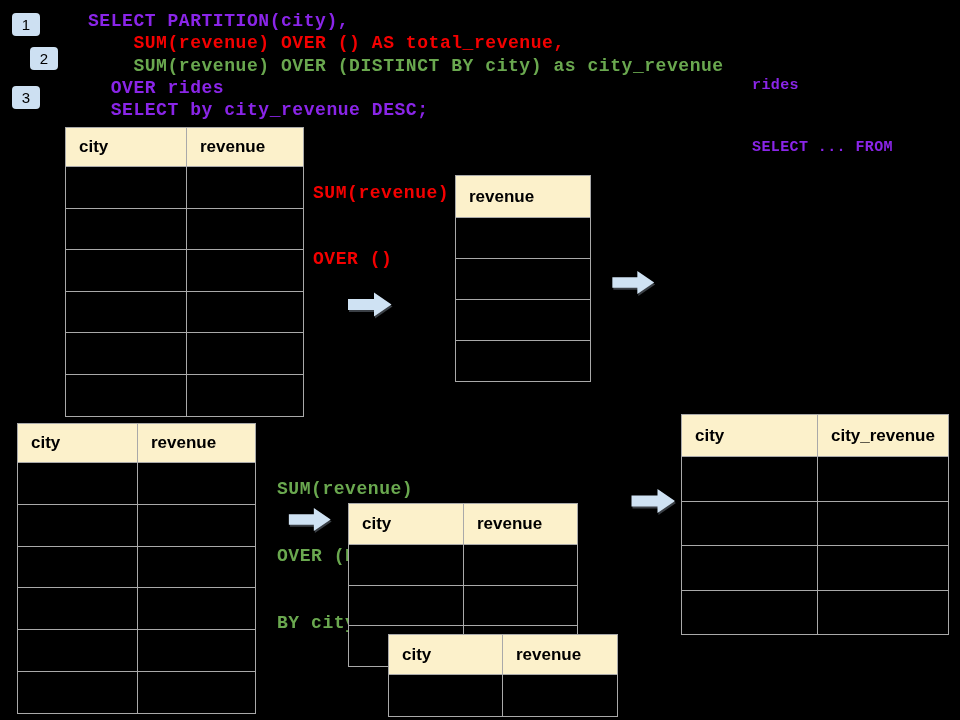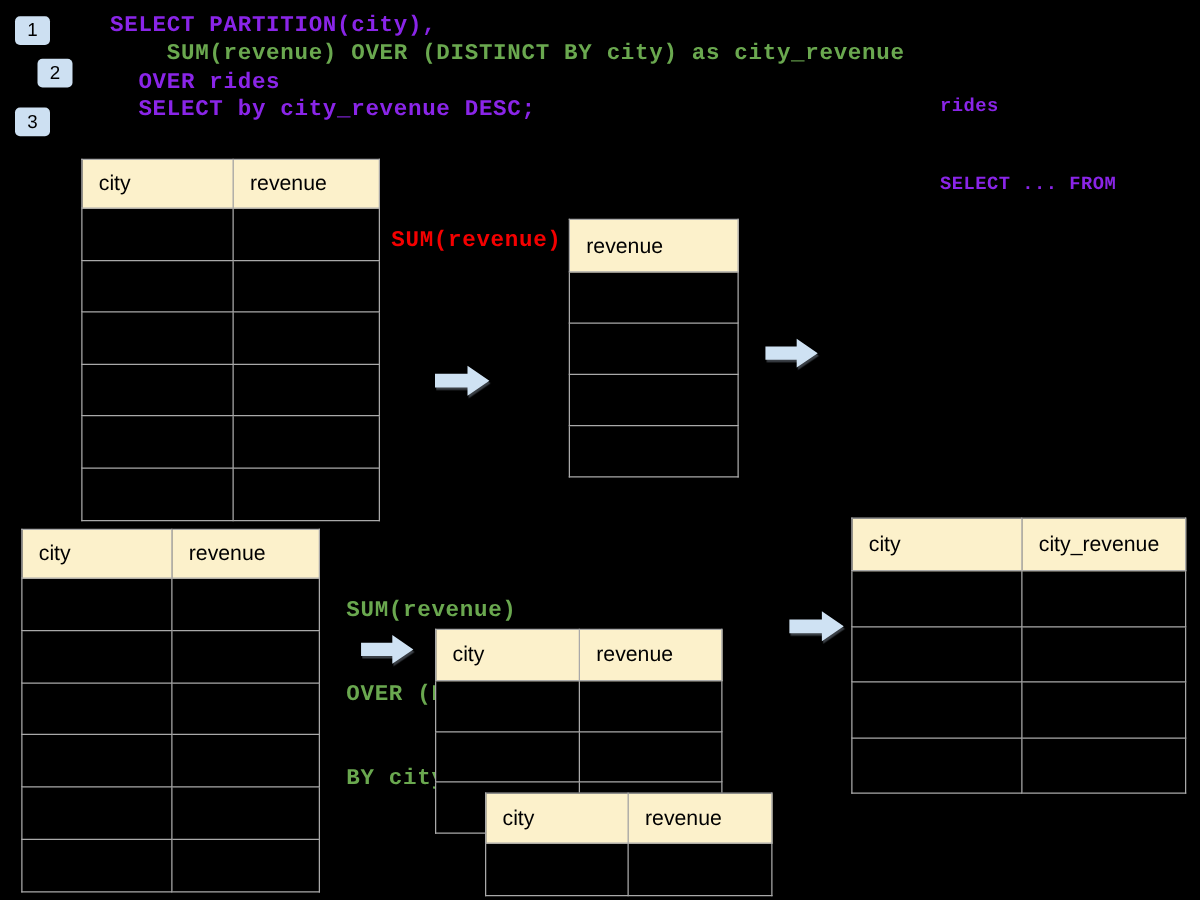--- a/index.html
+++ b/index.html
@@ -31,21 +31,21 @@
     display:flex;align-items:center;justify-content:center;
   }
   #badge-1{left:12px;top:13px;}
   #badge-2{left:30px;top:47px;}
   #badge-3{left:12px;top:86px;}
   
   .tbl{
     position:absolute;border-collapse:collapse;background:#000;table-layout:fixed;
   }
   .tbl th{
-    background:var(--table-header-fill);color:#000;font-weight:normal;
+    background:var(--table-header-fill);color:#000;font-weight:bold;
     text-align:left;padding:0 0 0 13px;font-size:17px;
     border:1px solid var(--table-border);
   }
   .tbl td{border:1px solid var(--table-border);padding:0;}
   #t1{left:65px;top:127px;}   #t1 th{height:38px;} #t1 td{height:40.6px;}
   #t2{left:455px;top:175px;}  #t2 th{height:41px;} #t2 td{height:40px;}
   #t3{left:17px;top:423px;}   #t3 th{height:38px;} #t3 td{height:40.8px;}
   #t4{left:348px;top:503px;}  #t4 th{height:40px;} #t4 td{height:39.6px;}
   #t5{left:388px;top:634px;}  #t5 th{height:39px;} #t5 td{height:41px;}
   #t6{left:681px;top:414px;}  #t6 th{height:41px;} #t6 td{height:43.6px;}
@@ -60,29 +60,30 @@
 </style>
 </head>
 <body>
 
 <div class="stage">
 
   <div class="badge" id="badge-1">1</div>
   <div class="badge" id="badge-2">2</div>
   <div class="badge" id="badge-3">3</div>
 
-  <div class="code" id="sql-code"><div class="code-line sql_purple">SELECT PARTITION(city),</div><div class="code-line sql_green">    SUM(revenue) OVER (DISTINCT BY city) as city_revenue</div><div class="code-line sql_purple">  OVER rides</div><div class="code-line sql_purple">  SELECT by city_revenue DESC;</div></div>
+  <div class="code" id="sql-code"><div class="code-line sql_purple">SELECT PARTITION(city),</div><div class="code-line sql_red">    SUM(revenue) OVER () AS total_revenue,</div><div class="code-line sql_green">    SUM(revenue) OVER (DISTINCT BY city) as city_revenue</div><div class="code-line sql_purple">  OVER rides</div><div class="code-line sql_purple">  SELECT by city_revenue DESC;</div></div>
 
   <div class="code sql_purple" id="side-note">
     <div class="code-line">rides</div>
     <div class="code-line">SELECT ... FROM</div>
   </div>
 
   <div class="code sql_red" id="label-total">
     <div class="code-line">SUM(revenue)</div>
+    <div class="code-line">OVER ()</div>
   </div>
 
   <div class="code sql_green" id="label-partition">
     <div class="code-line">SUM(revenue)</div>
     <div class="code-line">OVER (PARTITION</div>
     <div class="code-line">BY city)</div>
   </div>
 
   <table class="tbl" id="t1">
     <colgroup>

